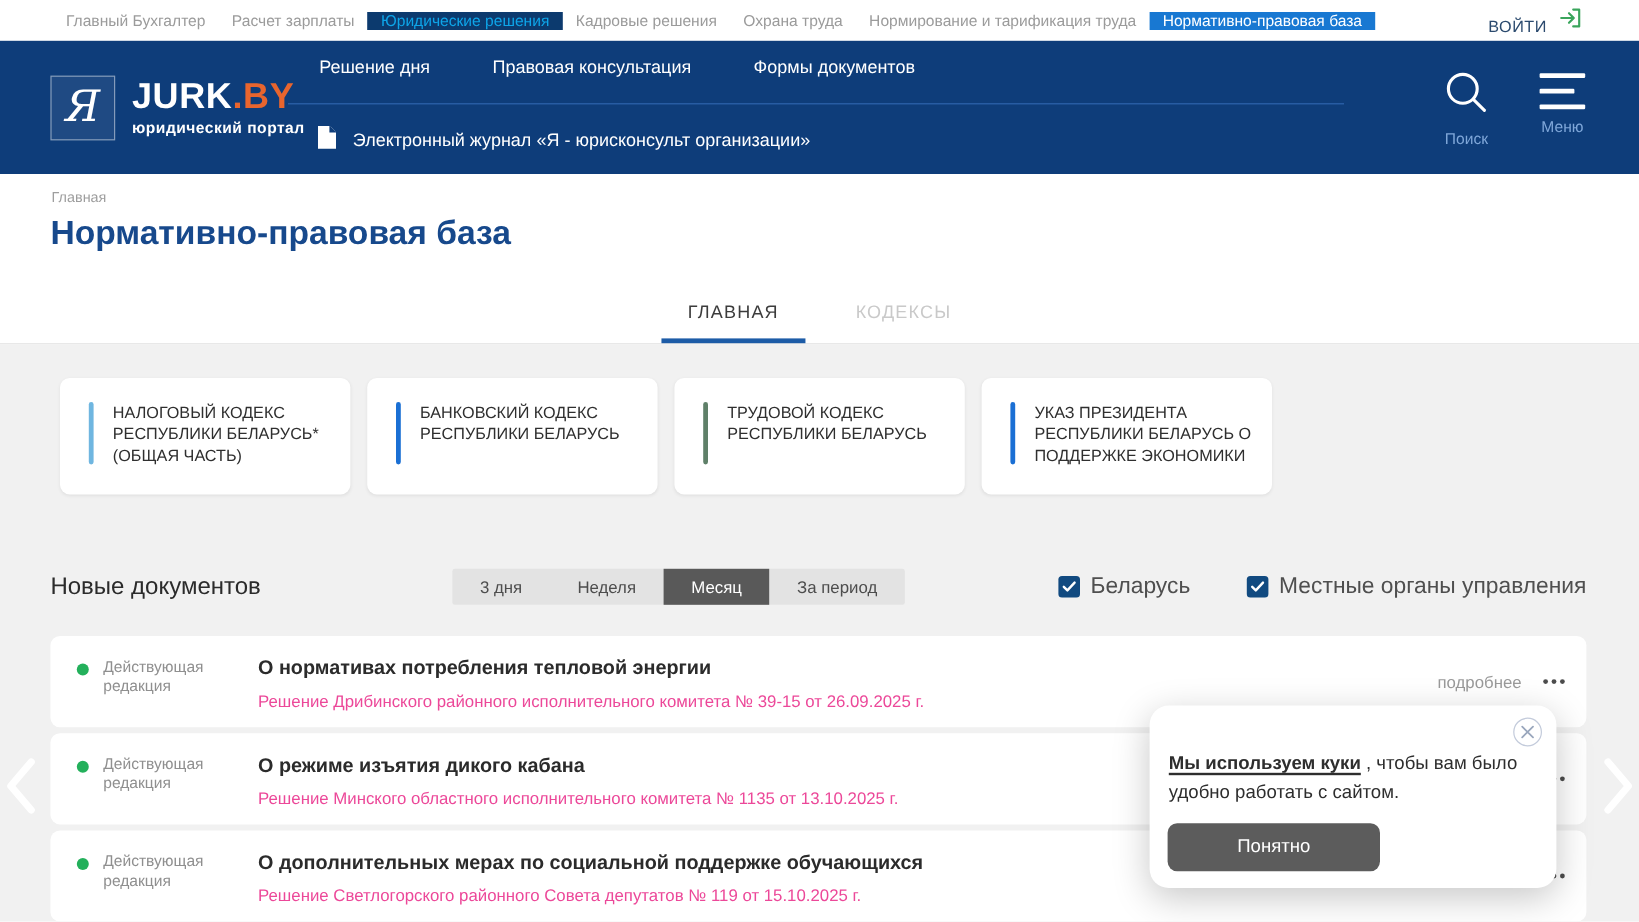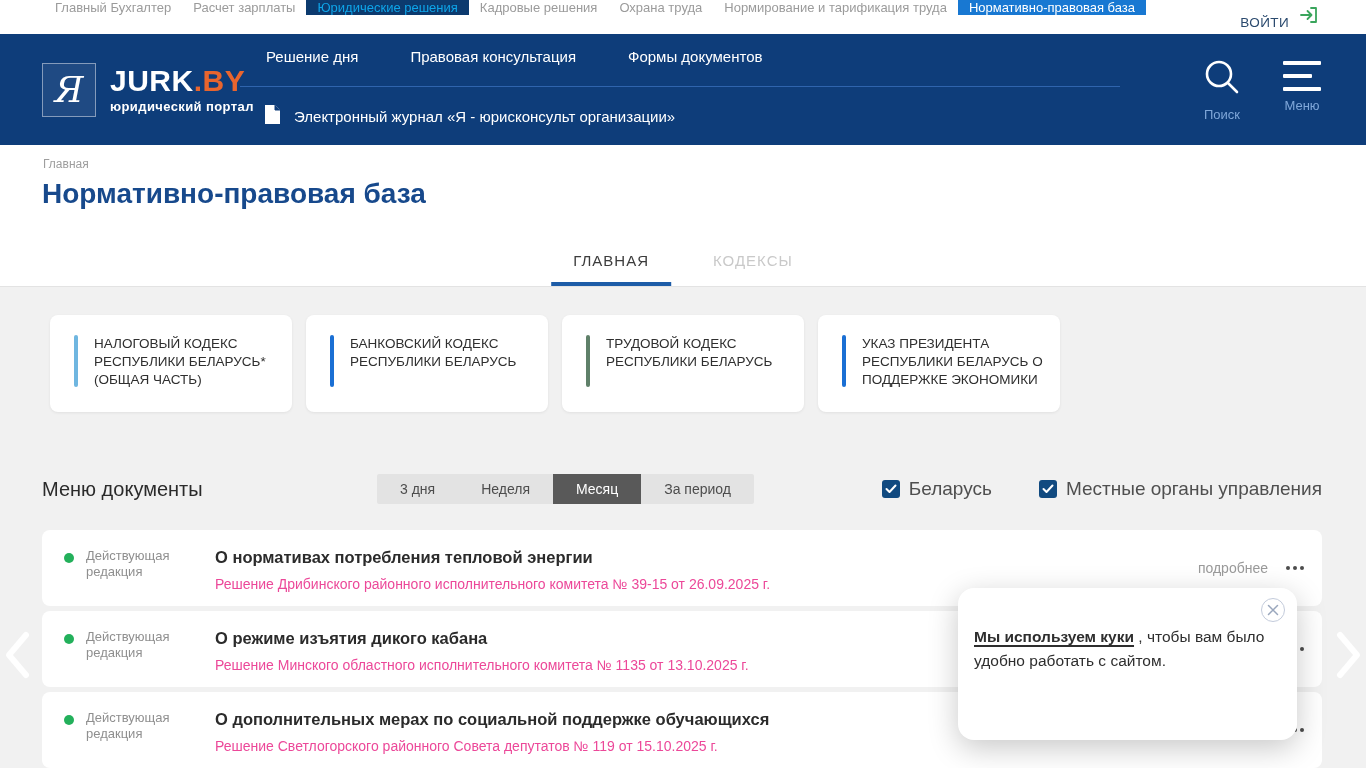--- a/index.html
+++ b/index.html
@@ -2,21 +2,21 @@
 <html><head>
 <meta charset="utf-8">
 <style>
   * { margin:0; padding:0; box-sizing:border-box; }
   html,body { width:1366px; height:768px; overflow:hidden; }
   body { font-family:"Liberation Sans", sans-serif; background:#fff; position:relative; }
   a { text-decoration:none; }
 
   
   .topbar { height:34px; background:#fff; display:flex; align-items:stretch; padding-left:44px; }
-  .topbar-items { display:flex; align-items:flex-start; }
+  .topbar-items { display:flex; align-items:center; }
   .topbar-item { display:flex; align-items:center; padding:0 11px; font-size:13px; color:#9b9b9b; cursor:pointer; white-space:nowrap; }
   .topbar-item.dark { background:#0c3a6e; color:#0ea5e9; }
   .topbar-item.blue { background:#1878d2; color:#fff; }
   .login { margin-left:auto; margin-right:46px; display:flex; align-items:center; gap:10px; cursor:pointer; }
   .login-label { font-size:13.5px; color:#2b4a6e; letter-spacing:.4px;margin-top:10px; }
 
   
   .header { height:111px; background:#0e3d7a; position:relative; }
   .logo { position:absolute; left:42px; top:50%; transform:translateY(-50%); display:flex; align-items:center; cursor:pointer; }
   .logo-square { width:54px; height:54px; border:1px solid rgba(255,255,255,.45); background:rgba(255,255,255,.07);
@@ -205,21 +205,21 @@
       <path d="M24 7 L7 27 L24 47" stroke="#fff" stroke-width="6" stroke-linecap="round" stroke-linejoin="round"></path>
     </svg>
   </div>
   <div class="car-arrow right">
     <svg width="30" height="54" viewBox="0 0 30 54" fill="none">
       <path d="M6 7 L23 27 L6 47" stroke="#fff" stroke-width="6" stroke-linecap="round" stroke-linejoin="round"></path>
     </svg>
   </div>
 
   <div class="docs-head">
-    <h2 class="docs-title">Меню документы</h2>
+    <h2 class="docs-title">Новые документов</h2>
     <div class="filters">
 
     <button class="filter-btn">3 дня</button>
         <button class="filter-btn">Неделя</button>
         <button class="filter-btn active">Месяц</button>
         <button class="filter-btn">За период</button>
       </div>
     <div class="checks">
 
     <label class="check checked">
@@ -298,13 +298,14 @@
 <div class="cookie">
   <div class="cookie-close">
     <svg width="12" height="12" viewBox="0 0 12 12" fill="none">
       <path d="M1.5 1.5 L10.5 10.5 M10.5 1.5 L1.5 10.5" stroke="#9aa7bd" stroke-width="1.5" stroke-linecap="round"></path>
     </svg>
   </div>
   <div class="cookie-text">
     <span class="cookie-link">Мы используем куки</span>
     <span>, чтобы вам было удобно работать с сайтом.</span>
   </div>
+  <button class="cookie-btn">Понятно</button>
 </div>
 
 </body></html>

